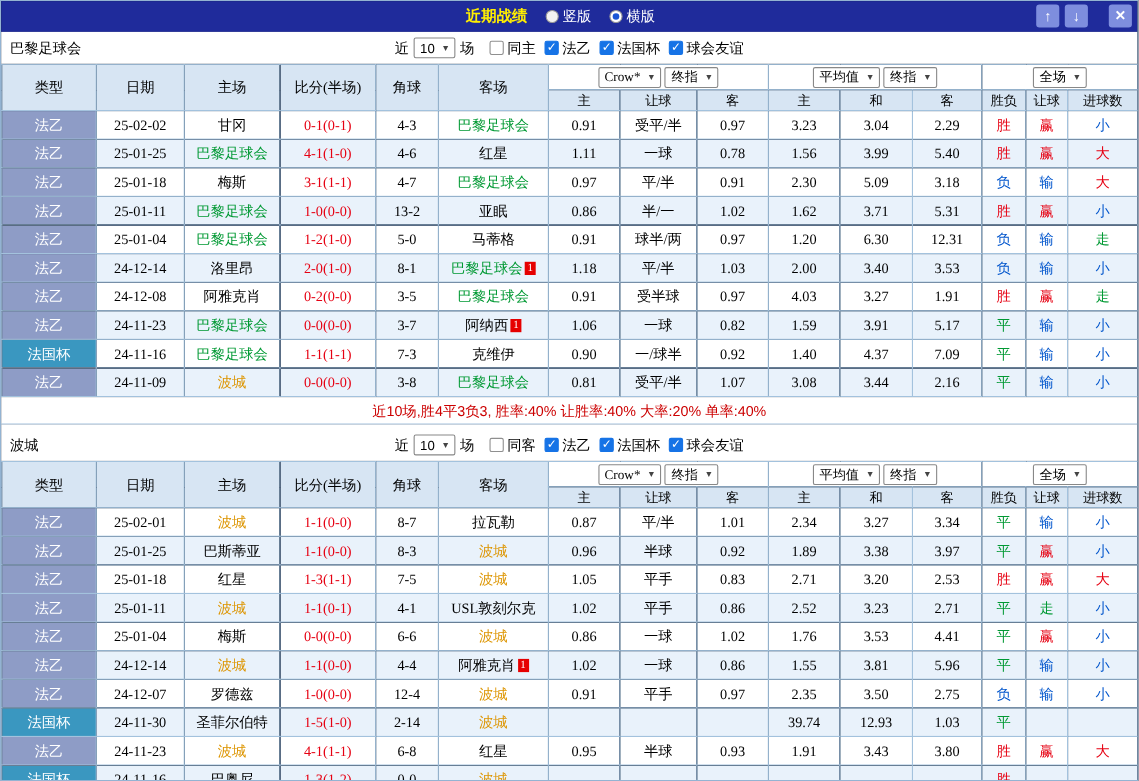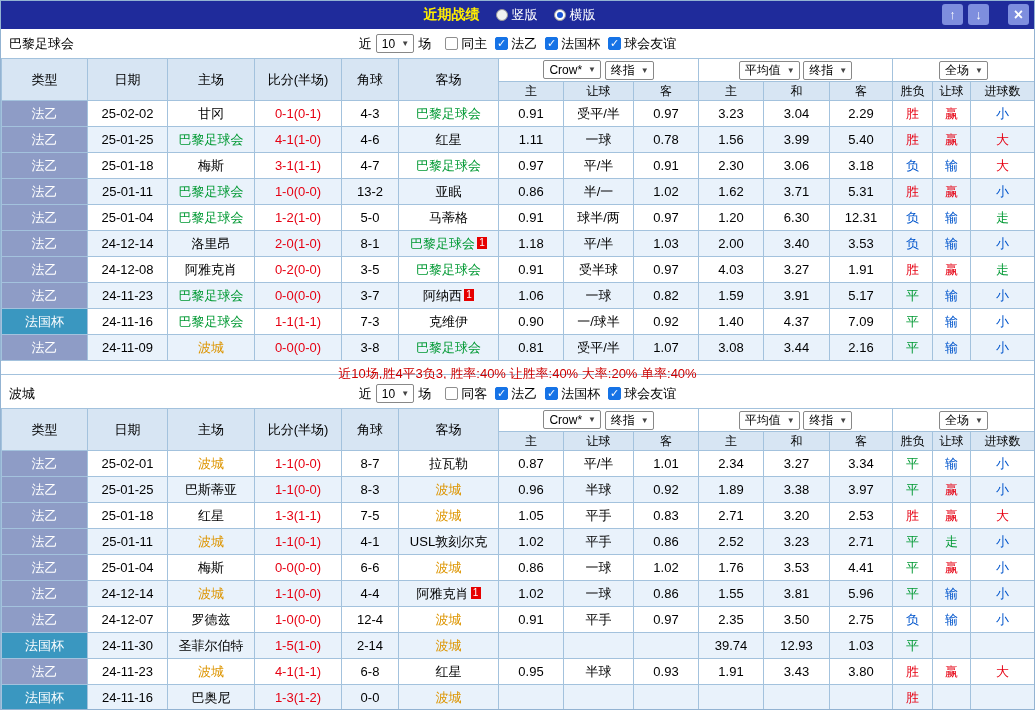--- a/index.html
+++ b/index.html
@@ -25,31 +25,31 @@
   .cb-item { display:inline-flex; align-items:center; cursor:pointer; margin-left:6px; }
   .cb-item.gap-left { margin-left:12px; }
   .cb { width:13px; height:13px; border:1px solid #8f8f8f; border-radius:2px; background:#fff; display:inline-block; margin-right:3px; font-size:11px; line-height:11px; text-align:center; color:#fff; font-weight:bold; }
   .cb.checked { background:#1673e6; border-color:#1673e6; }
 
   
   .select { display:inline-flex; align-items:center; height:19px; background:#fff; border:1px solid #888; border-radius:2px; padding:0 4px 0 5px; font-size:12px; color:#000; cursor:pointer; white-space:nowrap; }
   .sel-arrow { font-size:8px; color:#444; margin-left:6px; }
 
   
-  table { border-collapse:collapse; table-layout:fixed; width:1033px; font-size:13px; }
+  table { border-collapse:collapse; table-layout:fixed; width:1033px; font-size:13px;font-family:Liberation Serif, serif; }
   th, td { border:1px solid #a3c2dd; text-align:center; overflow:hidden; white-space:nowrap; }
   thead th { background:#d7e5f3; font-weight:normal; color:#000; }
   tr.h1 th { height:23px; }
   tr.h1 th.sel-cell { background:#fff; }
   tr.h2 th { height:19px; font-size:12px; }
   tbody td { height:26px; background:#fff; color:#000; }
   tr.alt td { background:#e9f2fb; }
   td.type { color:#fff; }
   .card-badge { display:inline-block; background:#e60000; color:#fff; font-size:10px; line-height:12px; min-width:10px; padding:0 1px; margin-left:2px; vertical-align:2px; }
-  .summary { height:14px; line-height:25px; text-align:center; color:#cc0000; font-size:13px; background:#fff; border-bottom:1px solid #a3c2dd; }
+  .summary { height:25px; line-height:25px; text-align:center; color:#cc0000; font-size:13px; background:#fff; border-bottom:1px solid #a3c2dd; }
   .gap { height:4px; background:#fff; }
 </style>
 </head>
 <body>
 
 <div class="app">
 
   <div class="titlebar">
     <span class="title">近期战绩</span>
     <label class="radio-item">
@@ -200,21 +200,21 @@
             <td class="type" style="background: rgb(142, 156, 198);">法乙</td>
             <td>25-01-18</td>
             <td><span>梅斯</span></td>
             <td style="color: rgb(230, 0, 18);">3-1(1-1)</td>
             <td>4-7</td>
             <td><span style="color: rgb(0, 153, 51);">巴黎足球会</span></td>
             <td>0.97</td>
             <td>平/半</td>
             <td>0.91</td>
             <td>2.30</td>
-            <td>3.06</td>
+            <td>5.09</td>
             <td>3.18</td>
             <td style="color: rgb(0, 85, 204);">负</td>
             <td style="color: rgb(0, 85, 204);">输</td>
             <td style="color: rgb(230, 0, 18);">大</td>
           </tr>
           <tr class="alt">
             <td class="type" style="background: rgb(142, 156, 198);">法乙</td>
             <td>25-01-11</td>
             <td><span style="color: rgb(0, 153, 51);">巴黎足球会</span></td>
             <td style="color: rgb(230, 0, 18);">1-0(0-0)</td>

